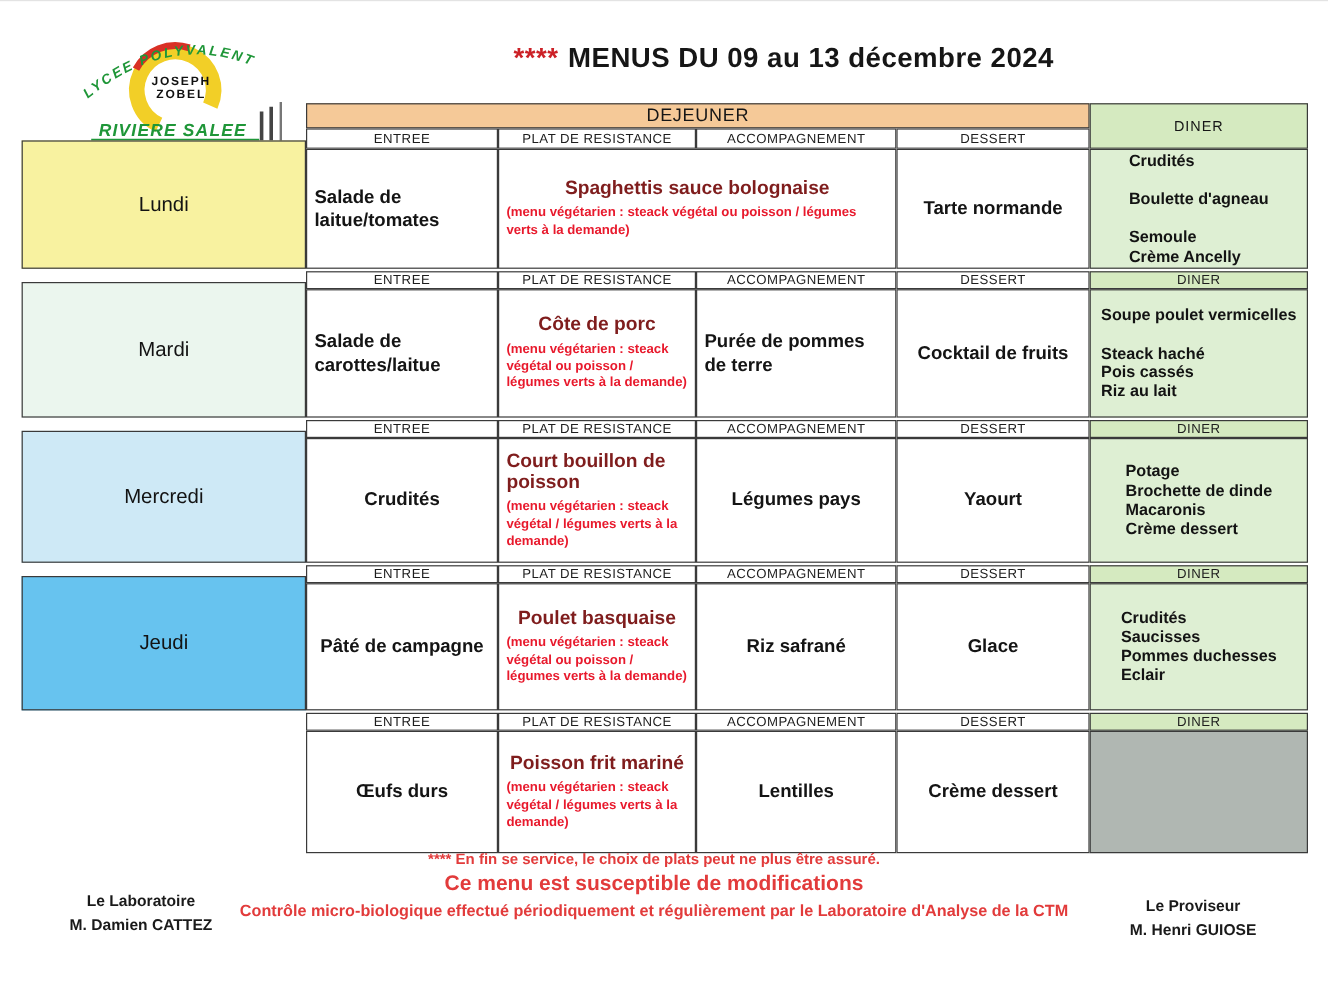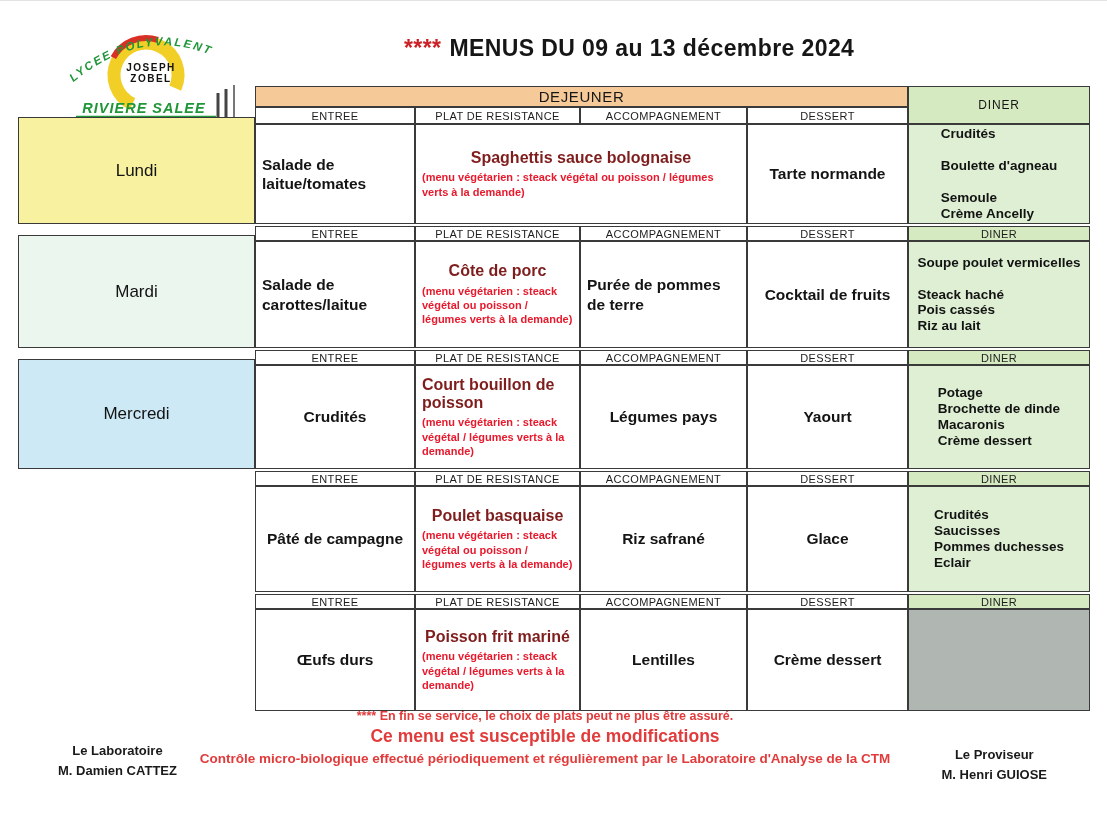--- a/index.html
+++ b/index.html
@@ -9,21 +9,21 @@
     background:#ffffff;
     font-family:"Liberation Sans", sans-serif;
     color:#161616;
     overflow:hidden;
     border-top:1px solid #e3e3e3;
   }
   
   .logo{position:absolute;left:48px;top:22px;width:200px;height:100px;}
   
   .title{
-    position:absolute;left:404px;top:34px;
+    position:absolute;left:428px;top:34px;
     font-size:23px;font-weight:700;letter-spacing:.4px;white-space:nowrap;
   }
   .title .stars{color:#cc2127;margin-right:8px;}
   
   .menu-table{position:absolute;left:18px;top:85px;width:988px;}
   .block{
     display:grid;
     grid-template-columns:237px 160px 165px 167px 161px 182px;
   }
   .block + .block{margin-top:2px;}
@@ -209,20 +209,23 @@
       </div>
       <div class="cell cg6 diner-cell">
         <div class="diner-list">Potage
 Brochette de dinde
 Macaronis
 Crème dessert</div>
       </div>
     </div>
 
     <div class="block b-jeudi">
+      <div class="day-cell d3">
+        <span class="day-name">Jeudi</span>
+      </div>
       <div class="strip cg2">ENTREE</div>
       <div class="strip cg3">PLAT DE RESISTANCE</div>
       <div class="strip cg4">ACCOMPAGNEMENT</div>
       <div class="strip cg5">DESSERT</div>
       <div class="strip cg6 green-h">DINER</div>
       <div class="cell cg2">
         <div class="dish">Pâté de campagne</div>
       </div>
       <div class="cell cg3">
         <div class="plat-name">Poulet basquaise</div>

